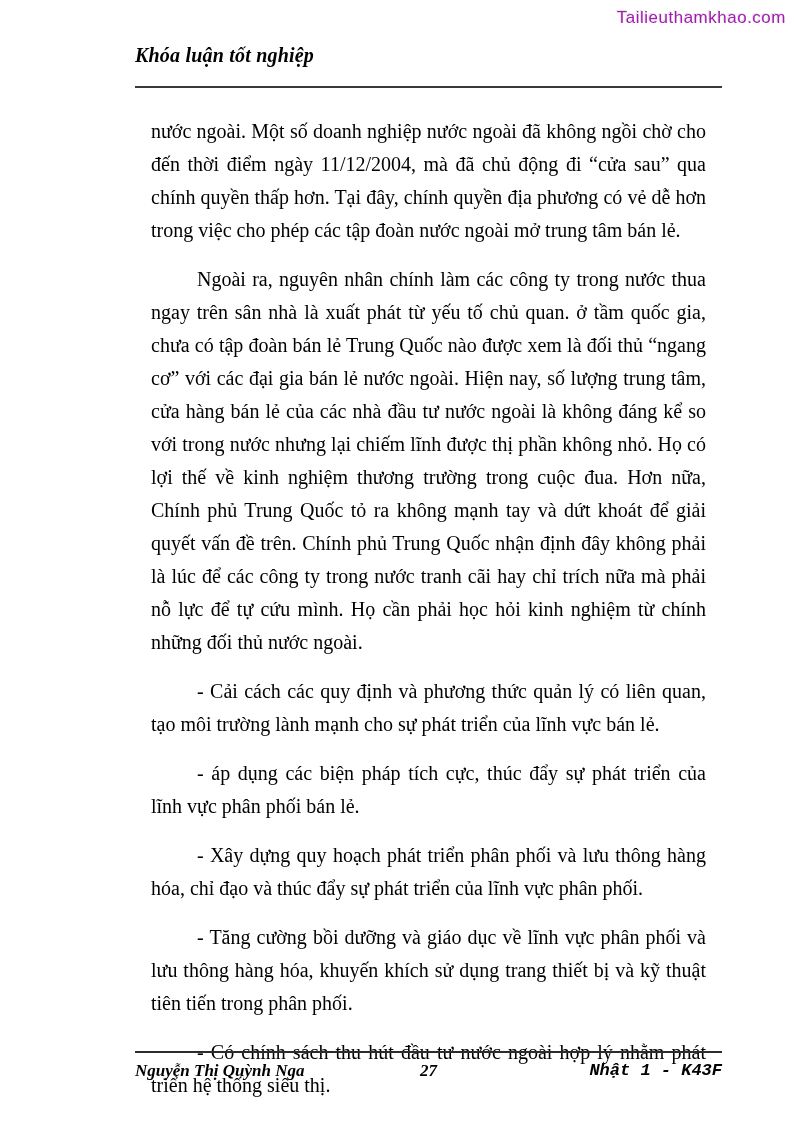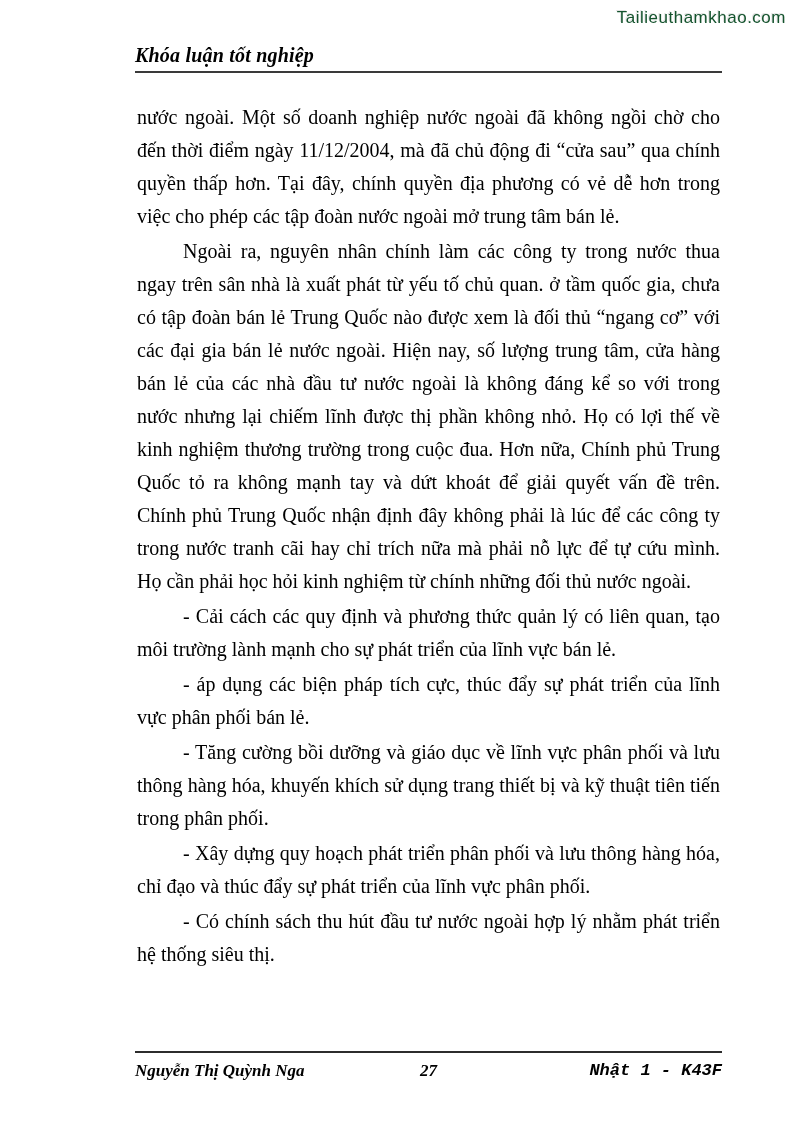--- a/index.html
+++ b/index.html
@@ -15,49 +15,49 @@
     overflow: hidden;
     font-family: "Liberation Serif", serif;
     color: #000000;
   }
   .watermark {
     position: absolute;
     top: 8px;
     right: 8px;
     font-family: "Liberation Sans", sans-serif;
     font-size: 17px;
-    color: #14532d;
+    color: #a21caf;
     text-shadow: 1px 1px 0 #ffffff, -1px -1px 0 #e2e2e2;
     letter-spacing: 0.5px;
   }
   .header {
     position: absolute;
     top: 44px;
     left: 135px;
     width: 587px;
     border-bottom: 2px solid #3a3a3a;
-    padding-bottom: 4px;
+    padding-bottom: 19px;
   }
   .header-title {
     font-size: 20px;
     font-weight: bold;
     font-style: italic;
     letter-spacing: 0.2px;
   }
   .body-text {
     position: absolute;
     top: 99px;
     left: 135px;
     width: 587px;
     font-size: 20px;
     line-height: 33px;
     text-align: justify;
   }
   .body-text p {
-    margin: 2px;
+    margin: 16px;
     padding: 0;
   }
   .body-text p.indent {
     text-indent: 46px;
   }
   .footer {
     position: absolute;
     top: 1051px;
     left: 135px;
     width: 587px;
@@ -82,22 +82,22 @@
 
   <div class="header">
     <span class="header-title">Khóa luận tốt nghiệp</span>
   </div>
 
   <div class="body-text">
     <p>nước ngoài. Một số doanh nghiệp nước ngoài đã không ngồi chờ cho đến thời điểm ngày 11/12/2004, mà đã chủ động đi “cửa sau” qua chính quyền thấp hơn. Tại đây, chính quyền địa phương có vẻ dễ hơn trong việc cho phép các tập đoàn nước ngoài mở trung tâm bán lẻ.</p>
     <p class="indent">Ngoài ra, nguyên nhân chính làm các công ty trong nước thua ngay trên sân nhà là xuất phát từ yếu tố chủ quan. ở tầm quốc gia, chưa có tập đoàn bán lẻ Trung Quốc nào được xem là đối thủ “ngang cơ” với các đại gia bán lẻ nước ngoài. Hiện nay, số lượng trung tâm, cửa hàng bán lẻ của các nhà đầu tư nước ngoài là không đáng kể so với trong nước nhưng lại chiếm lĩnh được thị phần không nhỏ. Họ có lợi thế về kinh nghiệm thương trường trong cuộc đua. Hơn nữa, Chính phủ Trung Quốc tỏ ra không mạnh tay và dứt khoát để giải quyết vấn đề trên. Chính phủ Trung Quốc nhận định đây không phải là lúc để các công ty trong nước tranh cãi hay chỉ trích nữa mà phải nỗ lực để tự cứu mình. Họ cần phải học hỏi kinh nghiệm từ chính những đối thủ nước ngoài.</p>
     <p class="indent">- Cải cách các quy định và phương thức quản lý có liên quan, tạo môi trường lành mạnh cho sự phát triển của lĩnh vực bán lẻ.</p>
     <p class="indent">- áp dụng các biện pháp tích cực, thúc đẩy sự phát triển của lĩnh vực phân phối bán lẻ.</p>
+    <p class="indent">- Xây dựng quy hoạch phát triển phân phối và lưu thông hàng hóa, chỉ đạo và thúc đẩy sự phát triển của lĩnh vực phân phối.</p>
     <p class="indent">- Tăng cường bồi dưỡng và giáo dục về lĩnh vực phân phối và lưu thông hàng hóa, khuyến khích sử dụng trang thiết bị và kỹ thuật tiên tiến trong phân phối.</p>
-    <p class="indent">- Xây dựng quy hoạch phát triển phân phối và lưu thông hàng hóa, chỉ đạo và thúc đẩy sự phát triển của lĩnh vực phân phối.</p>
     <p class="indent">- Có chính sách thu hút đầu tư nước ngoài hợp lý nhằm phát triển hệ thống siêu thị.</p>
   </div>
 
   <div class="footer">
     <span class="f-left">Nguyễn Thị Quỳnh Nga</span>
     <span class="f-mid">27</span>
     <span class="f-right">Nhật 1 - K43F</span>
   </div>
 
 </div>

